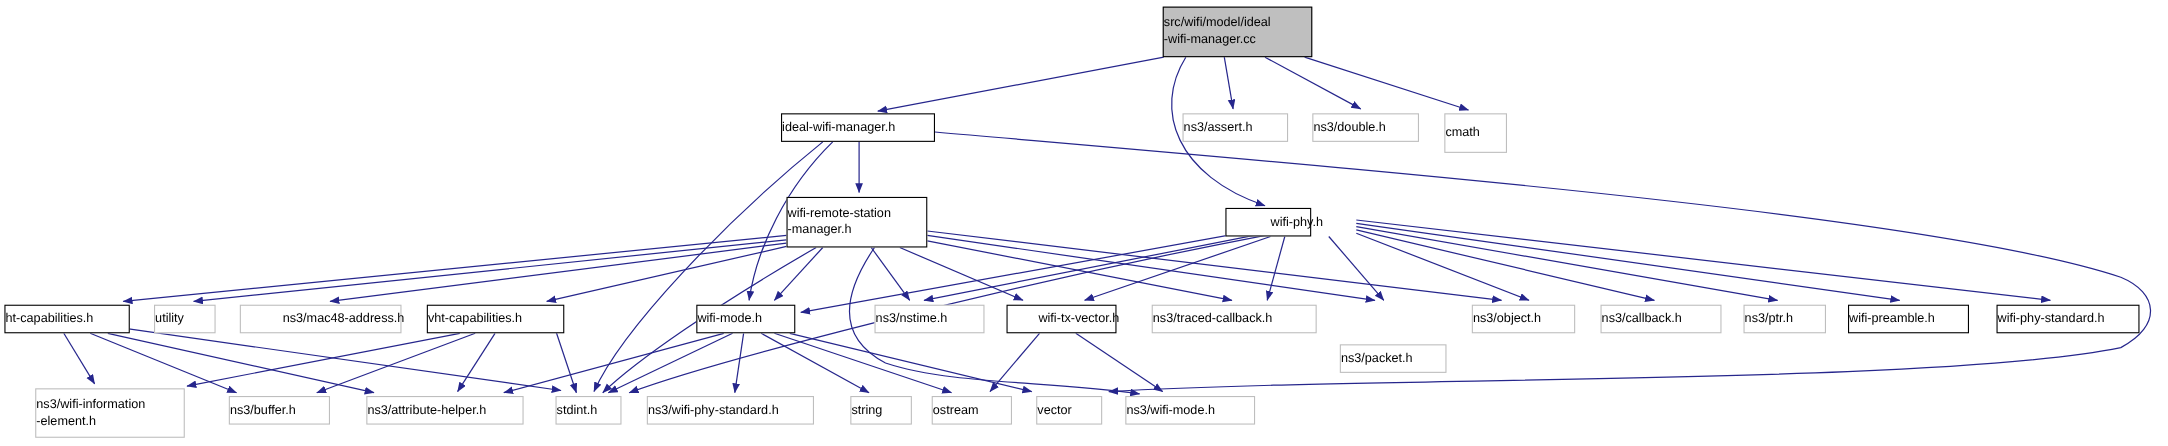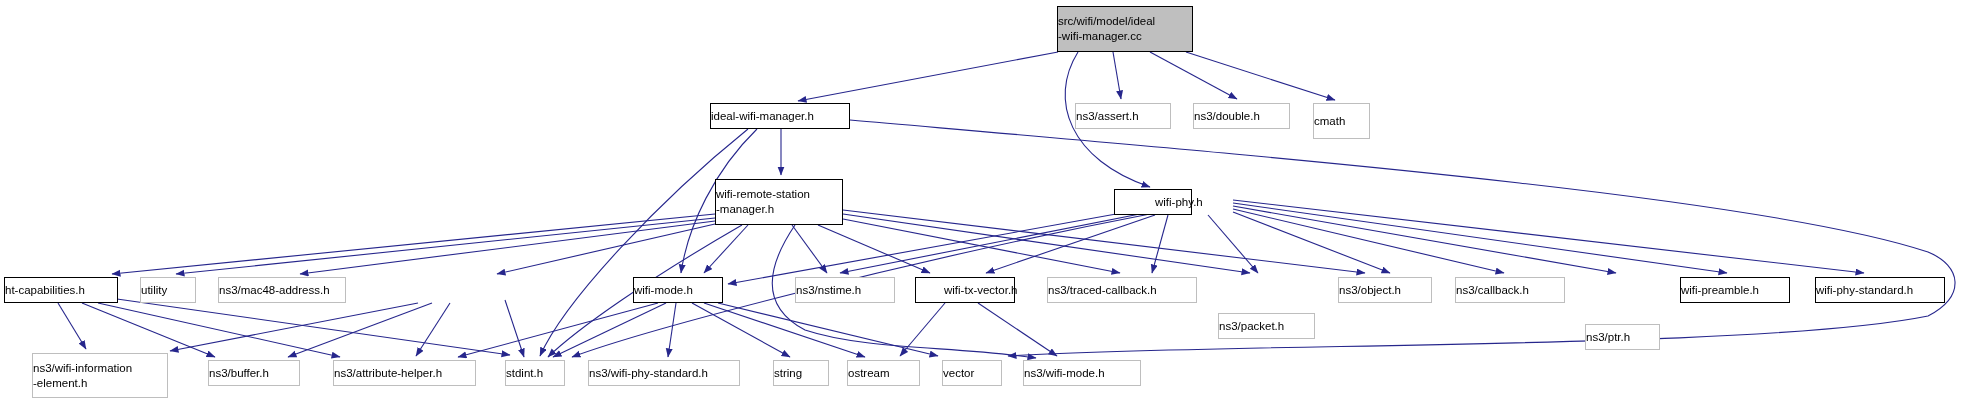--- a/index.html
+++ b/index.html
@@ -117,22 +117,25 @@
     </div>
     <div class="node linked" style="left: 1114px; top: 189px; width: 78px; height: 26px; padding-left: 40px;">
       <span>wifi-phy.h</span>
     </div>
     <div class="node linked" style="left: 4px; top: 277px; width: 114px; height: 26px;">
       <span>ht-capabilities.h</span>
     </div>
     <div class="node plain" style="left: 140px; top: 277px; width: 56px; height: 26px;">
       <span>utility</span>
     </div>
-    <div class="node plain" style="left: 218px; top: 277px; width: 128px; height: 26px;">
+    <div class="node plain" style="left: 218px; top: 277px; width: 147px; height: 26px; padding-left: 38px;">
       <span>ns3/mac48-address.h</span>
+    </div>
+    <div class="node linked" style="left: 388px; top: 277px; width: 125px; height: 26px;">
+      <span>vht-capabilities.h</span>
     </div>
     <div class="node linked" style="left: 633px; top: 277px; width: 90px; height: 26px;">
       <span>wifi-mode.h</span>
     </div>
     <div class="node plain" style="left: 795px; top: 277px; width: 100px; height: 26px;">
       <span>ns3/nstime.h</span>
     </div>
     <div class="node linked" style="left: 915px; top: 277px; width: 100px; height: 26px; padding-left: 28px;">
       <span>wifi-tx-vector.h</span>
     </div>
@@ -141,21 +144,21 @@
     </div>
     <div class="node plain" style="left: 1218px; top: 277px; width: 97px; height: 26px; margin-top: 36px;">
       <span>ns3/packet.h</span>
     </div>
     <div class="node plain" style="left: 1338px; top: 277px; width: 94px; height: 26px;">
       <span>ns3/object.h</span>
     </div>
     <div class="node plain" style="left: 1455px; top: 277px; width: 110px; height: 26px;">
       <span>ns3/callback.h</span>
     </div>
-    <div class="node plain" style="left: 1585px; top: 277px; width: 75px; height: 26px; margin-top: 47px;">
+    <div class="node plain" style="left: 1585px; top: 277px; width: 75px; height: 26px;">
       <span>ns3/ptr.h</span>
     </div>
     <div class="node linked" style="left: 1680px; top: 277px; width: 110px; height: 26px;">
       <span>wifi-preamble.h</span>
     </div>
     <div class="node linked" style="left: 1815px; top: 277px; width: 130px; height: 26px;">
       <span>wifi-phy-standard.h</span>
     </div>
     <div class="node plain" style="left: 32px; top: 353px; width: 136px; height: 45px;">
       <span>ns3/wifi-information</span>

